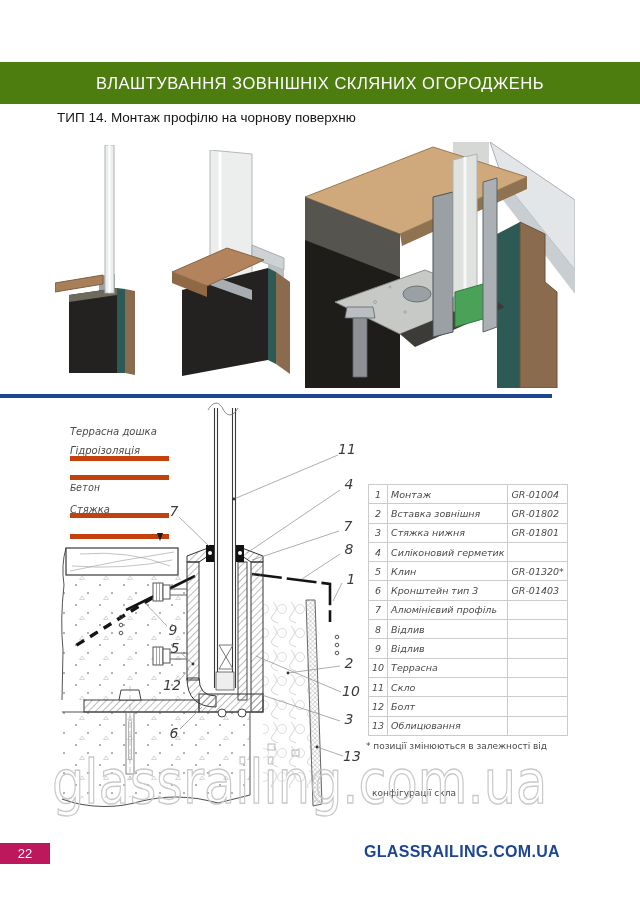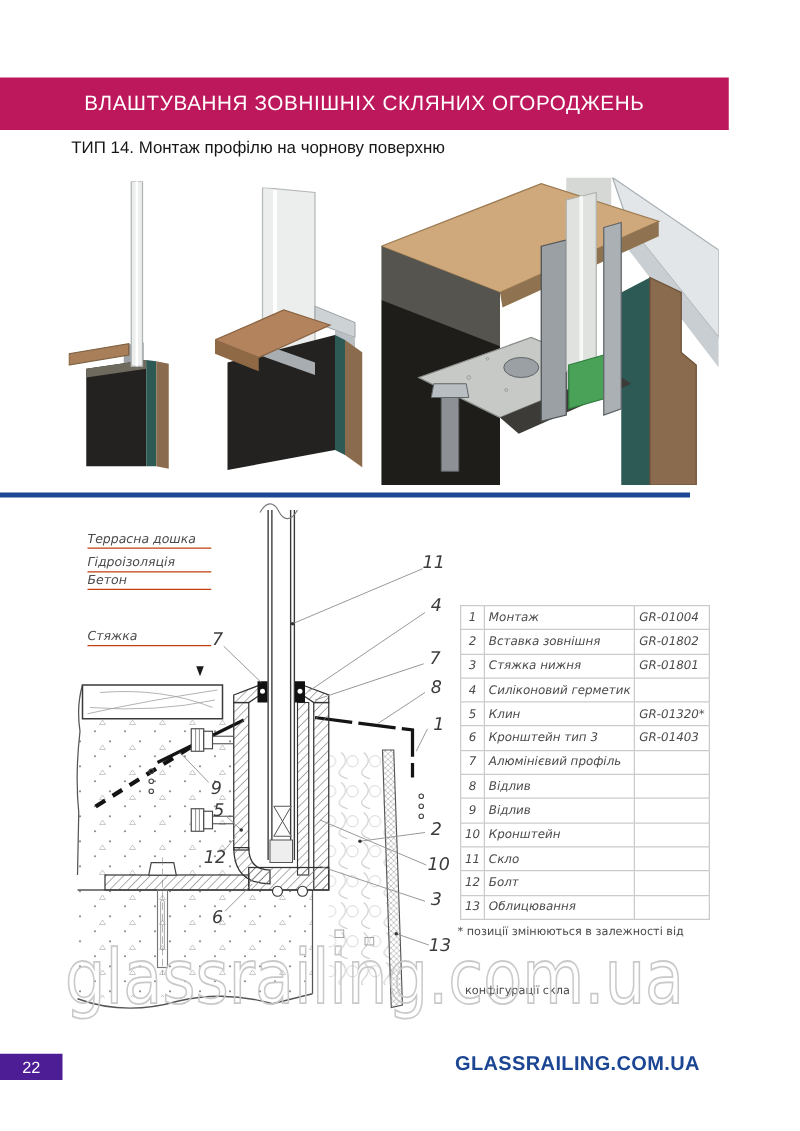--- a/index.html
+++ b/index.html
@@ -1,48 +1,48 @@
 <!DOCTYPE html>
 <html><head>
 <meta charset="utf-8">
 <style>
   html,body{margin:0;padding:0;}
   body{width:640px;height:905px;background:#ffffff;position:relative;overflow:hidden;
        font-family:"DejaVu Sans",sans-serif;}
   .abs{position:absolute;}
 
   
-  .band{left:0;top:62px;width:583px;height:42px;background:#be185d;
+  .band{left:0;top:62px;width:640px;height:42px;background:#4d7c0f;
         display:flex;align-items:center;justify-content:center;}
   .band span{color:#ffffff;font-size:16.5px;letter-spacing:.5px;font-family:"Liberation Sans",sans-serif;}
 
   .sec-title{left:57px;top:110px;font-size:13.5px;font-weight:normal;color:#161616;
              font-family:"Liberation Sans",sans-serif;}
 
   .divider{left:0;top:394px;width:552px;height:4px;background:#1c4693;}
 
   
-  .llabel{left:70px;width:99px;border-bottom:1px solid #c2410c;color:#4a4a4a;
-          font-style:italic;font-size:10px;padding-bottom:0;height:13px;line-height:13px;}
+  .llabel{left:70px;width:99px;border-bottom:5px solid #c2410c;color:#4a4a4a;
+          font-style:italic;font-size:10px;padding-bottom:18px;height:13px;line-height:13px;}
 
   
   table.parts{position:absolute;left:368px;top:484px;border-collapse:collapse;
               font-style:italic;font-size:9.5px;color:#4a4a4a;table-layout:fixed;}
   table.parts td{border:1px solid #cbcbcb;height:18.3px;padding:0 3px;overflow:hidden;white-space:nowrap;}
   td.cnum{width:12px;text-align:center;padding:0 2px;}
   td.cname{width:100px;}
   td.ccode{width:52px;}
 
   .note{left:366px;top:741px;width:195px;font-size:9px;color:#4a4a4a;line-height:11px;}
 
   .watermark{left:52px;top:752px;font-size:60px;line-height:1;color:transparent;
              -webkit-text-stroke:1.4px #c7c7c7;transform:scaleX(.85);transform-origin:left top;
              white-space:nowrap;opacity:.95;letter-spacing:0;}
 
-  .page-badge{left:0;top:843px;width:50px;height:21px;background:#4c1d95;color:#fff;
+  .page-badge{left:0;top:843px;width:50px;height:21px;background:#be185d;color:#fff;
               display:flex;align-items:center;justify-content:center;font-size:13px;
               font-family:"Liberation Sans",sans-serif;}
   .site{left:364px;top:843px;font-size:16px;font-weight:bold;color:#1c4693;
         font-family:"Liberation Sans",sans-serif;letter-spacing:.3px;}
 
   svg{display:block;}
   text.callout{font-style:italic;font-size:14px;fill:#3c3c3c;font-family:"DejaVu Sans",sans-serif;}
 </style>
 </head>
 <body>
@@ -105,21 +105,21 @@
   <line x1="160" y1="15" x2="160" y2="152" stroke="#f6f8f5" stroke-width="3"></line>
   <polygon points="150,150 185,140 185,175 150,185" fill="#49a257" stroke="#2f7d3c" stroke-width="1"></polygon>
   <polygon points="178,40 192,36 192,185 178,190" fill="#aab0b4" stroke="#5f6467" stroke-width="1"></polygon>
 </svg>
 
 <div class="abs divider"></div>
 
 <div class="abs llabel" style="top:425px;">Террасна дошка</div>
 <div class="abs llabel" style="top:444px;">Гідроізоляція</div>
 <div class="abs llabel" style="top:463px;margin-top:40px;">Стяжка</div>
-<div class="abs llabel" style="top:458px;">Бетон</div>
+<div class="abs llabel" style="top:482px;font-family:Liberation Mono, monospace;">Бетон</div>
 
 <svg class="abs" style="left:0;top:0;" width="640" height="905" viewBox="0 0 640 905">
   <defs>
     <pattern id="h45" width="5" height="5" patternUnits="userSpaceOnUse" patternTransform="rotate(45)">
       <line x1="0" y1="0" x2="0" y2="5" stroke="#7a7a7a" stroke-width="1"></line>
     </pattern>
     <pattern id="hx" width="4.5" height="4.5" patternUnits="userSpaceOnUse">
       <path d="M0,4.5 L4.5,0 M0,0 L4.5,4.5" stroke="#9a9a9a" stroke-width=".45" fill="none"></path>
     </pattern>
     <pattern id="dots" width="24" height="20" patternUnits="userSpaceOnUse">
@@ -303,21 +303,21 @@
         <td class="cname">Відлив</td>
         <td class="ccode"></td>
       </tr>
     <tr>
         <td class="cnum">9</td>
         <td class="cname">Відлив</td>
         <td class="ccode"></td>
       </tr>
     <tr>
         <td class="cnum">10</td>
-        <td class="cname">Кронштейн</td>
+        <td class="cname">Террасна</td>
         <td class="ccode"></td>
       </tr>
     <tr>
         <td class="cnum">11</td>
         <td class="cname">Скло</td>
         <td class="ccode"></td>
       </tr>
     <tr>
         <td class="cnum">12</td>
         <td class="cname">Болт</td>

